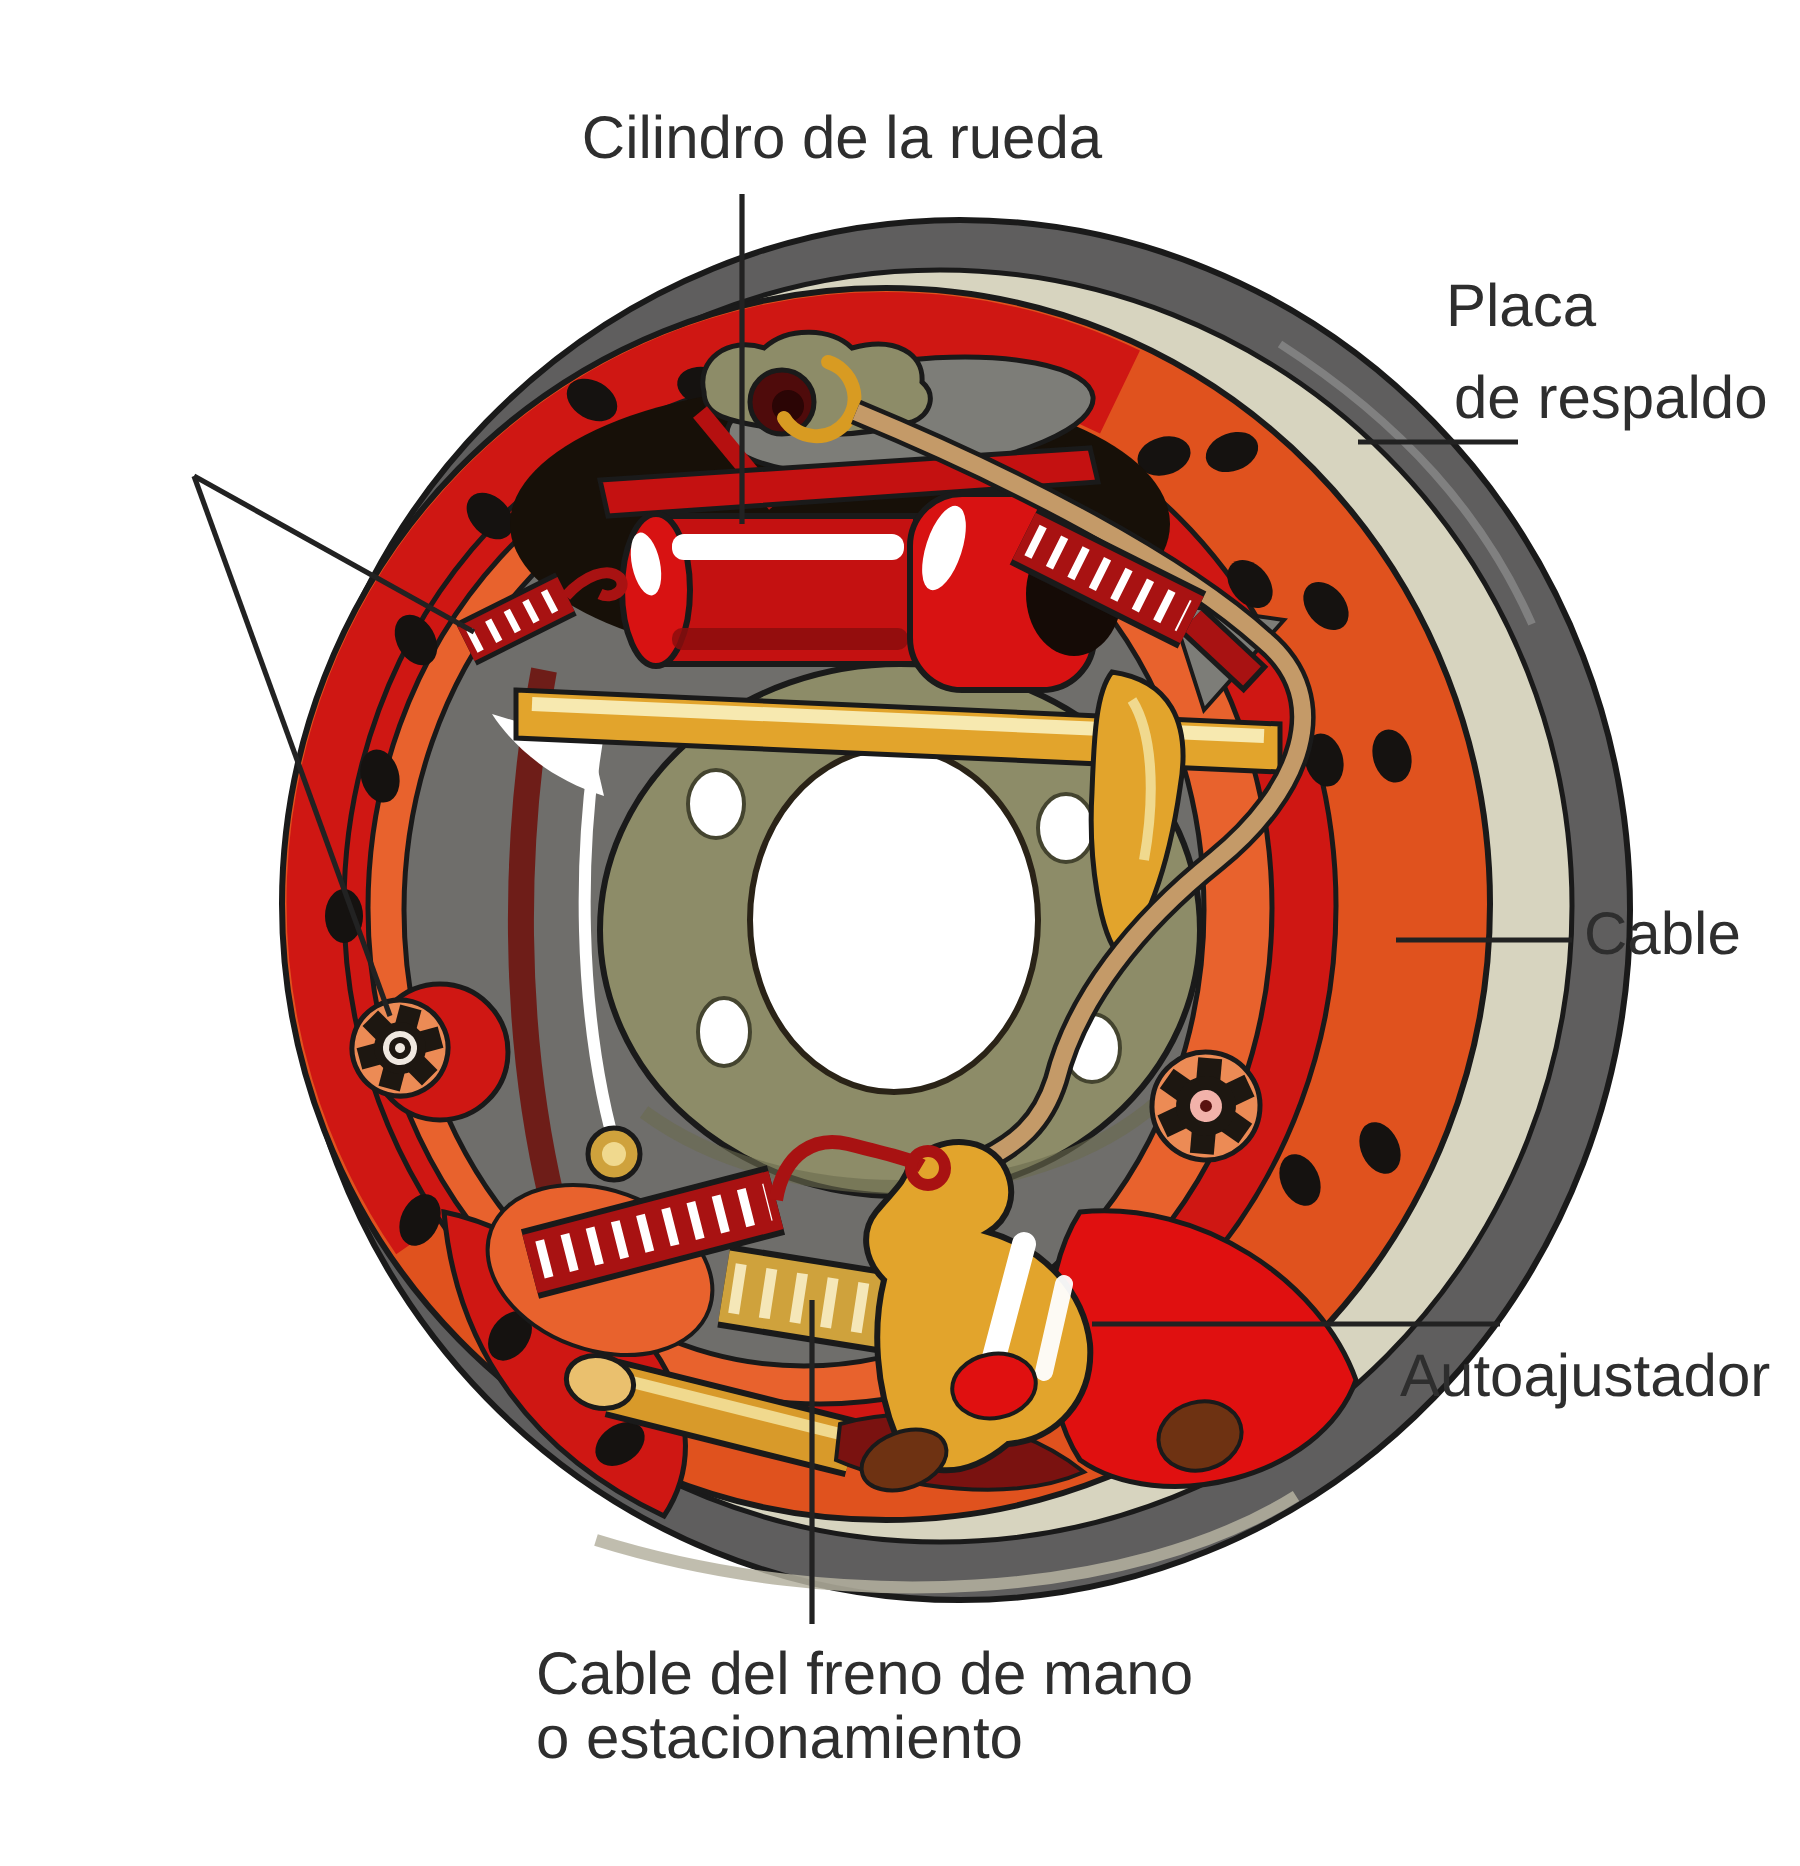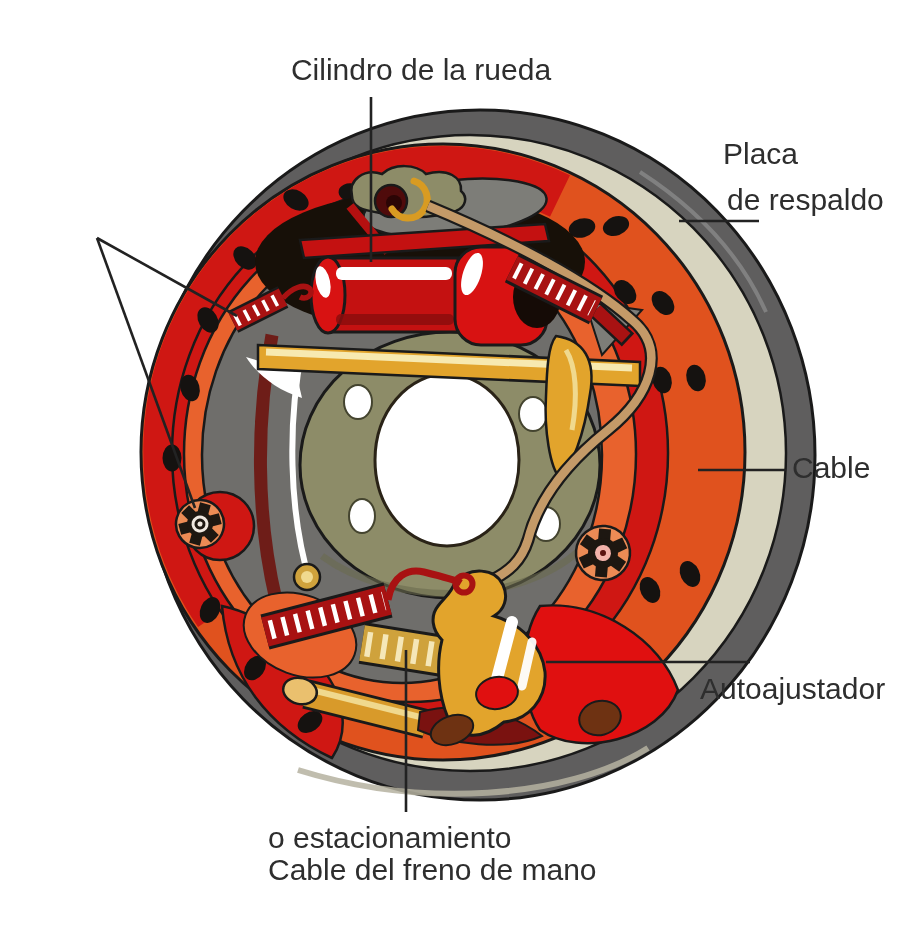--- a/index.html
+++ b/index.html
@@ -248,17 +248,17 @@
 </div>
 
 <div class="lbl" style="left:723px;top:138px;">Placa</div>
 <div class="lbl" style="left:727px;top:184px;">de respaldo</div>
 
 <div class="lbl" style="left:792px;top:452px;">Cable</div>
 
 <div class="lbl" style="left:700px;top:673px;">Autoajustador</div>
 
 <div class="lbl" style="left:268px;top:822px;">
+  <div>Cable del freno de mano</div>
   <div>o estacionamiento</div>
-  <div>Cable del freno de mano</div>
 </div>
 
 </div>
 
 </body></html>

